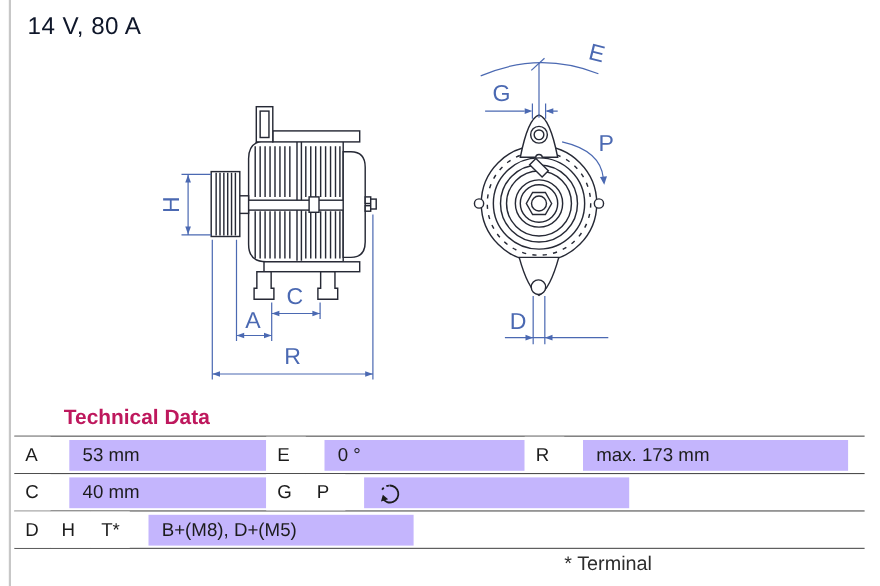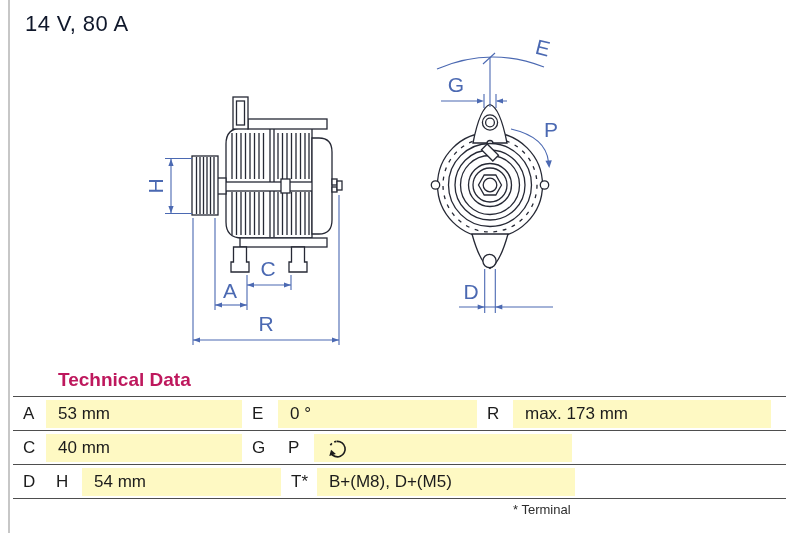--- a/index.html
+++ b/index.html
@@ -11,23 +11,23 @@
   .spec{position:absolute;left:25px;top:11px;font-size:22px;color:#0f172a;letter-spacing:.4px;}
   .drawing-svg{position:absolute;left:0;top:0;}
   .section-title{position:absolute;left:12px;top:369px;font-size:19px;font-weight:bold;color:#be185d;margin-left:46px;}
   .tbl{position:absolute;left:13px;top:396px;width:773px;border-top:1.5px solid #4e4e4e;}
   .row{display:flex;height:33px;border-bottom:1.5px solid #4e4e4e;}
   .kcell{background:#fff;display:flex;align-items:center;padding-left:10px;box-sizing:border-box;
          font-size:17px;color:#1c1c1c;}
   .k1{width:33px}.k2{width:36px}.k3{width:36px}
   .vcell{box-sizing:border-box;padding:2.5px 0;display:flex;}
   .v1{width:196px}.v2{width:199px}.v3{width:258px}
-  .vfill{background:#fef9c3;flex:1;display:flex;align-items:center;padding-left:12px;
-         font-size:17px;color:#1c1c1c;}
-  .footnote{position:absolute;left:513px;top:502px;font-size:13px;color:#2d2d2d;}
+  .vfill{background:#c4b5fd;flex:1;display:flex;align-items:center;padding-left:12px;
+         font-size:17px;color:#1c1c1c;margin-left:17px;}
+  .footnote{position:absolute;left:513px;top:502px;font-size:18px;color:#2d2d2d;}
   
   .d{stroke:#262935;fill:none;stroke-width:1.3;}
   .df{fill:#ffffff;stroke:#262935;stroke-width:1.3;}
   .b{stroke:#4b69b2;fill:none;stroke-width:1.1;}
   .bf{fill:#4b69b2;stroke:none;}
   .lbl{fill:#4b69b2;font-size:21px;font-family:"Liberation Sans",sans-serif;}
 </style>
 </head>
 <body>
 
@@ -195,23 +195,20 @@
           <path d="M4,7.5 A7,7 0 0 1 10,4" fill="none" stroke="#1c1c1c" stroke-width="1.5" stroke-dasharray="2.2,2.4"></path>
           <path d="M3,17.2 L4.6,11.6 L9,15.4 Z" fill="#1c1c1c"></path>
         </svg>
       </div>
     </div>
   </div>
 
   <div class="row">
     <div class="kcell k1">D</div>
     <div class="kcell k2">H</div>
-    <div class="vcell v2">
-        <div class="vfill">54 mm</div>
-      </div>
     <div class="kcell k3">T*</div>
     <div class="vcell v3">
         <div class="vfill">B+(M8), D+(M5)</div>
       </div>
   </div>
 
 </div>
 
 <div class="footnote">* Terminal</div>
 

